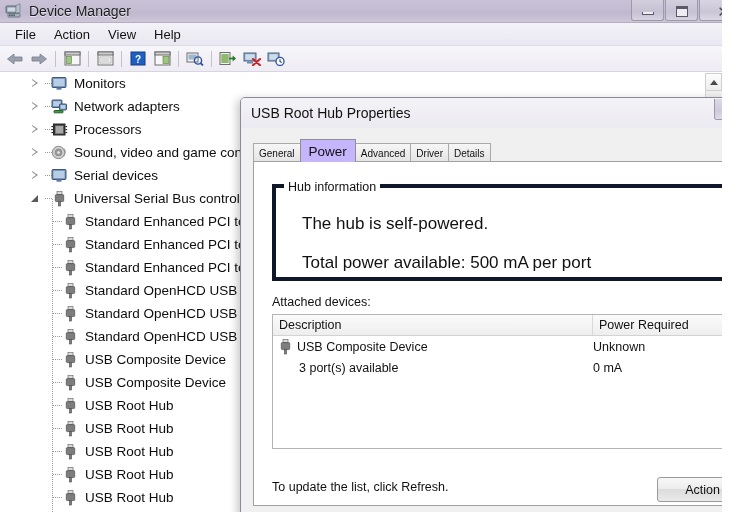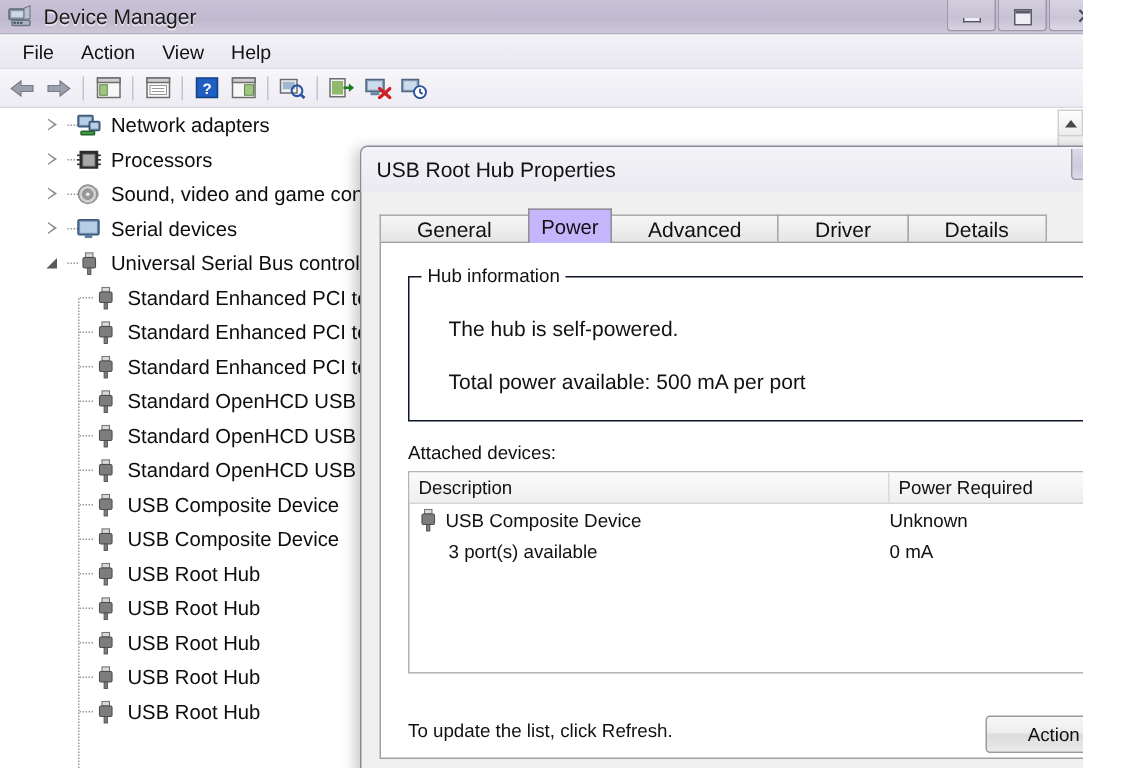--- a/index.html
+++ b/index.html
@@ -151,45 +151,45 @@
   }
   .dlg-close .glyph-close { bottom: 2px; font-size: 15px; color: #55506a; }
 
   .dlg-body { position: absolute; left: 0; top: 30px; right: 0; bottom: 0; }
 
   .tabstrip {
     position: absolute; left: 12px; top: 13px; right: 12px; height: 21px;
     display: flex; align-items: flex-end;
   }
   .tab {
-    height: 19px; padding: 0 24px; font-size: 14px; color: #111;
+    height: 19px; padding: 0 5px; font-size: 10px; color: #111;
     background: linear-gradient(to bottom,#f6f6f6,#e4e4e4);
     border: 1px solid #a9a9a9; border-bottom: none;
     display: flex; align-items: center; white-space: nowrap;
     margin-right: -1px;
   }
   .tab.active {
     background: #c4b5fd; height: 23px; font-size: 13.5px;
     border-color: #8f8f8f; z-index: 3; position: relative;
     padding: 0 8px;
   }
   .tab-page {
     position: absolute; left: 12px; top: 33px; right: 12px; bottom: 10px;
     background: #ffffff; border: 1px solid #a0a0a0;
   }
 
   .groupbox {
     position: absolute; left: 18px; top: 22px; right: 3px; height: 97px;
-    border: 1px solid #0f172a;
+    border: 4px solid #0f172a;
   }
   .gb-legend {
     position: absolute; left: 8px; top: -8px; background: #ffffff;
     padding: 0 4px; font-size: 12.5px; color: #111;
   }
-  .gb-line { font-size: 14px; color: #111; margin-left: 26px; }
+  .gb-line { font-size: 17px; color: #111; margin-left: 26px; }
 
   .attached-label {
     position: absolute; left: 18px; top: 133px; font-size: 12.5px; color: #111;
   }
   .listview {
     position: absolute; left: 18px; top: 152px; right: 3px; height: 135px;
     border: 1px solid #b4b4b4; background: #ffffff;
   }
   .lv-header {
     display: flex; height: 21px;
@@ -335,20 +335,32 @@
         <rect x="2.3" y="3.2" width="8.4" height="5.6" fill="#ccdceb"></rect>
         <circle cx="13" cy="10.4" r="4" fill="#ffffff" stroke="#2b52a0" stroke-width="1.3"></circle>
         <path d="M13 8.2 L13 10.6 L14.8 11.6" stroke="#2b52a0" stroke-width="1.2" fill="none"></path>
       </svg>
     </div>
   </div>
 
   <div class="tree-pane">
     <div class="child-rail" style="top:127px;height:313px;"></div>
 
+    <div class="tree-row" style="padding-left:28px;">
+      <span class="tw-arrow collapsed"></span>
+      <span class="dash" style="left:45px;top:11px;"></span>
+      <span class="tw-icon" style="margin-left:5px;">
+        <svg width="17" height="15" viewBox="0 0 17 15" class="ic-svg">
+          <rect x="1" y="1.5" width="14" height="10" rx="1" fill="#6e8db3" stroke="#3d5775"></rect>
+          <rect x="2.4" y="2.8" width="11.2" height="7.4" fill="#b7cee6"></rect>
+          <rect x="5.5" y="11.5" width="5" height="2.2" fill="#5d7da3"></rect>
+        </svg>
+      </span>
+      <span class="tw-label">Monitors</span>
+    </div>
 
     <div class="tree-row" style="padding-left:28px;">
       <span class="tw-arrow collapsed"></span>
       <span class="dash" style="left:45px;top:11px;"></span>
       <span class="tw-icon" style="margin-left:5px;">
         <svg width="17" height="15" viewBox="0 0 17 15" class="ic-svg">
           <rect x="1" y="1" width="10" height="7.5" rx="0.8" fill="#6e8db3" stroke="#3d5775"></rect>
           <rect x="2.2" y="2.2" width="7.6" height="5" fill="#b7cee6"></rect>
           <rect x="8.5" y="5" width="7" height="6" rx="0.8" fill="#6e8db3" stroke="#3d5775"></rect>
           <rect x="9.6" y="6" width="4.8" height="3.8" fill="#b7cee6"></rect>

